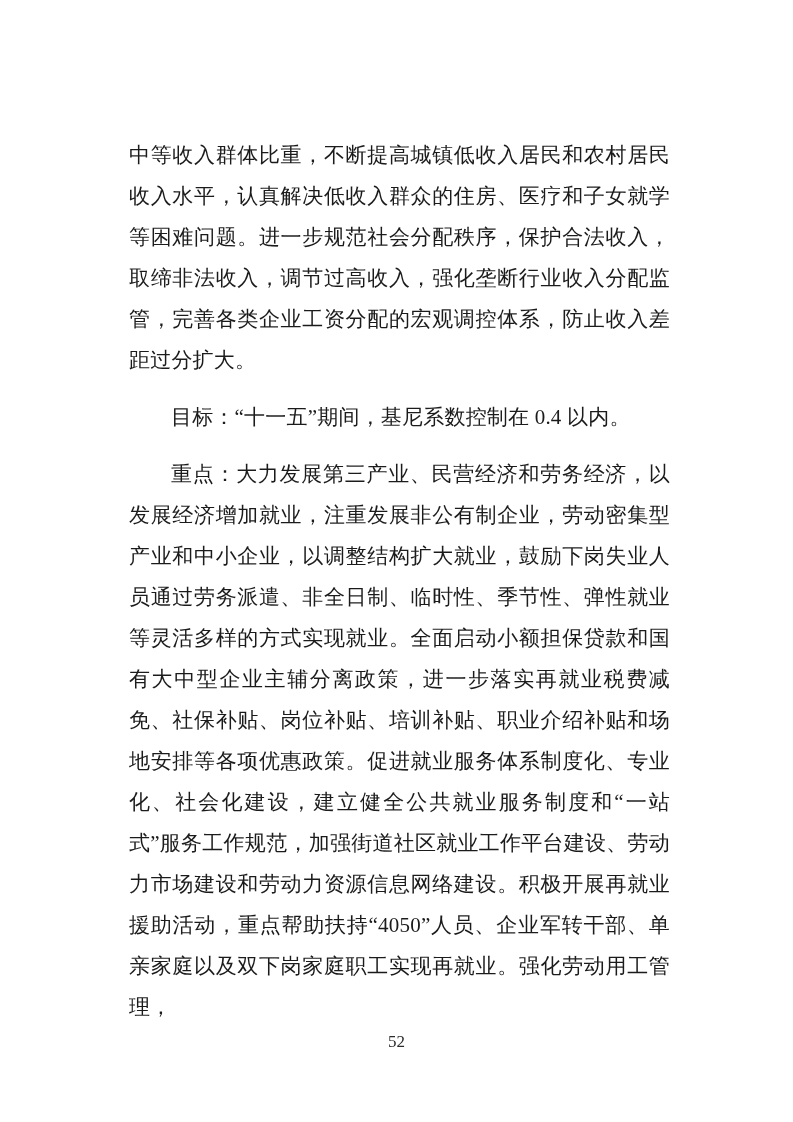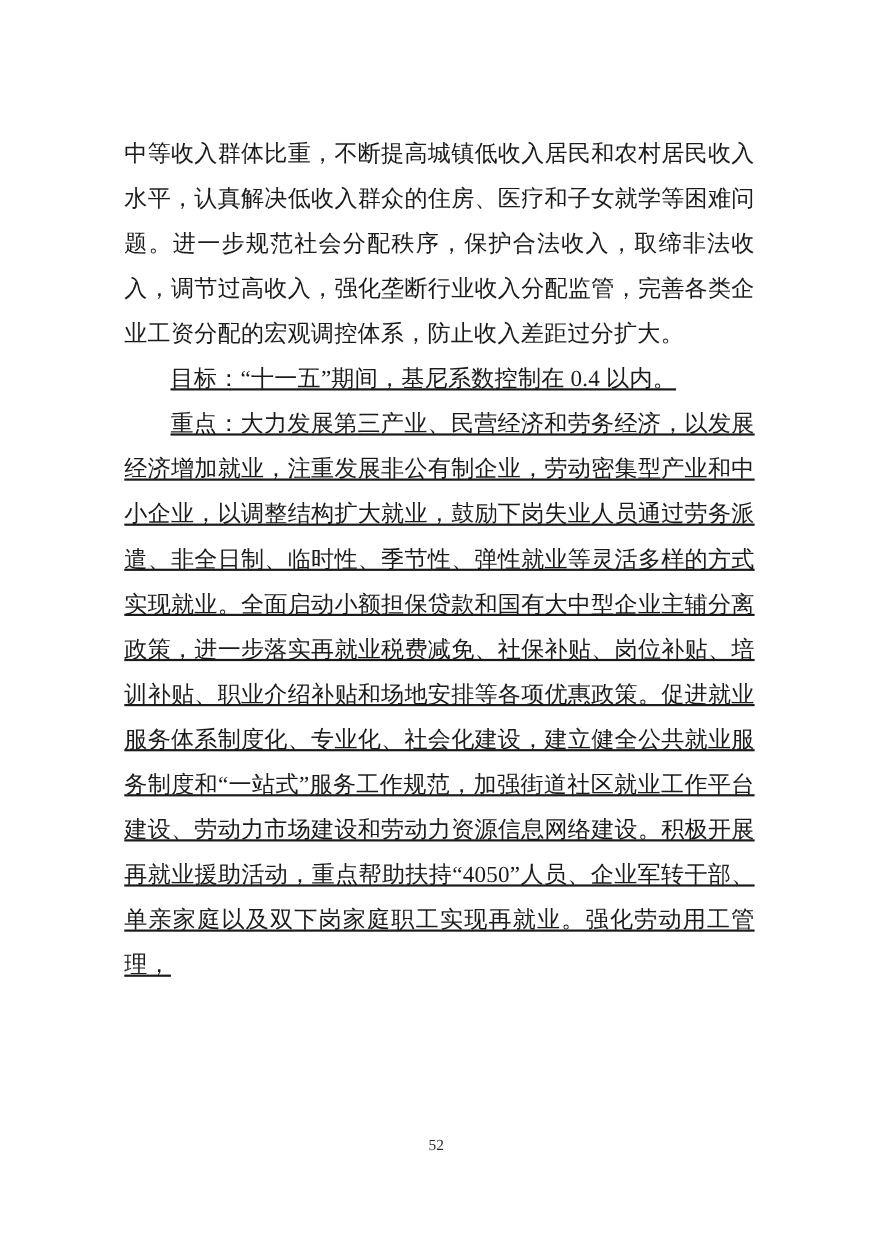--- a/index.html
+++ b/index.html
@@ -21,37 +21,36 @@
     top: 119px;
     width: 573px;
     font-size: 21px;
     line-height: 41px;
     color: #1b1b1b;
     text-align: justify;
     text-justify: inter-ideograph;
     letter-spacing: 0.2px;
   }
   .text-block p {
-    margin: 0;
+    margin: 16px;
     padding: 0;
   }
   .indent {
     text-indent: 2em;
-    text-decoration: underline;
   }
   .heading {
     font-weight: bold;
   }
   .footer {
     position: absolute;
     top: 1032px;
     left: 0;
     width: 793px;
     text-align: center;
-    font-size: 14px;
+    font-size: 17px;
     line-height: 20px;
     color: #2b2b2b;
   }
 </style>
 </head>
 <body>
 
 <div class="page">
   <div class="text-block">
     <p class="body">中等收入群体比重，不断提高城镇低收入居民和农村居民收入水平，认真解决低收入群众的住房、医疗和子女就学等困难问题。进一步规范社会分配秩序，保护合法收入，取缔非法收入，调节过高收入，强化垄断行业收入分配监管，完善各类企业工资分配的宏观调控体系，防止收入差距过分扩大。</p>

